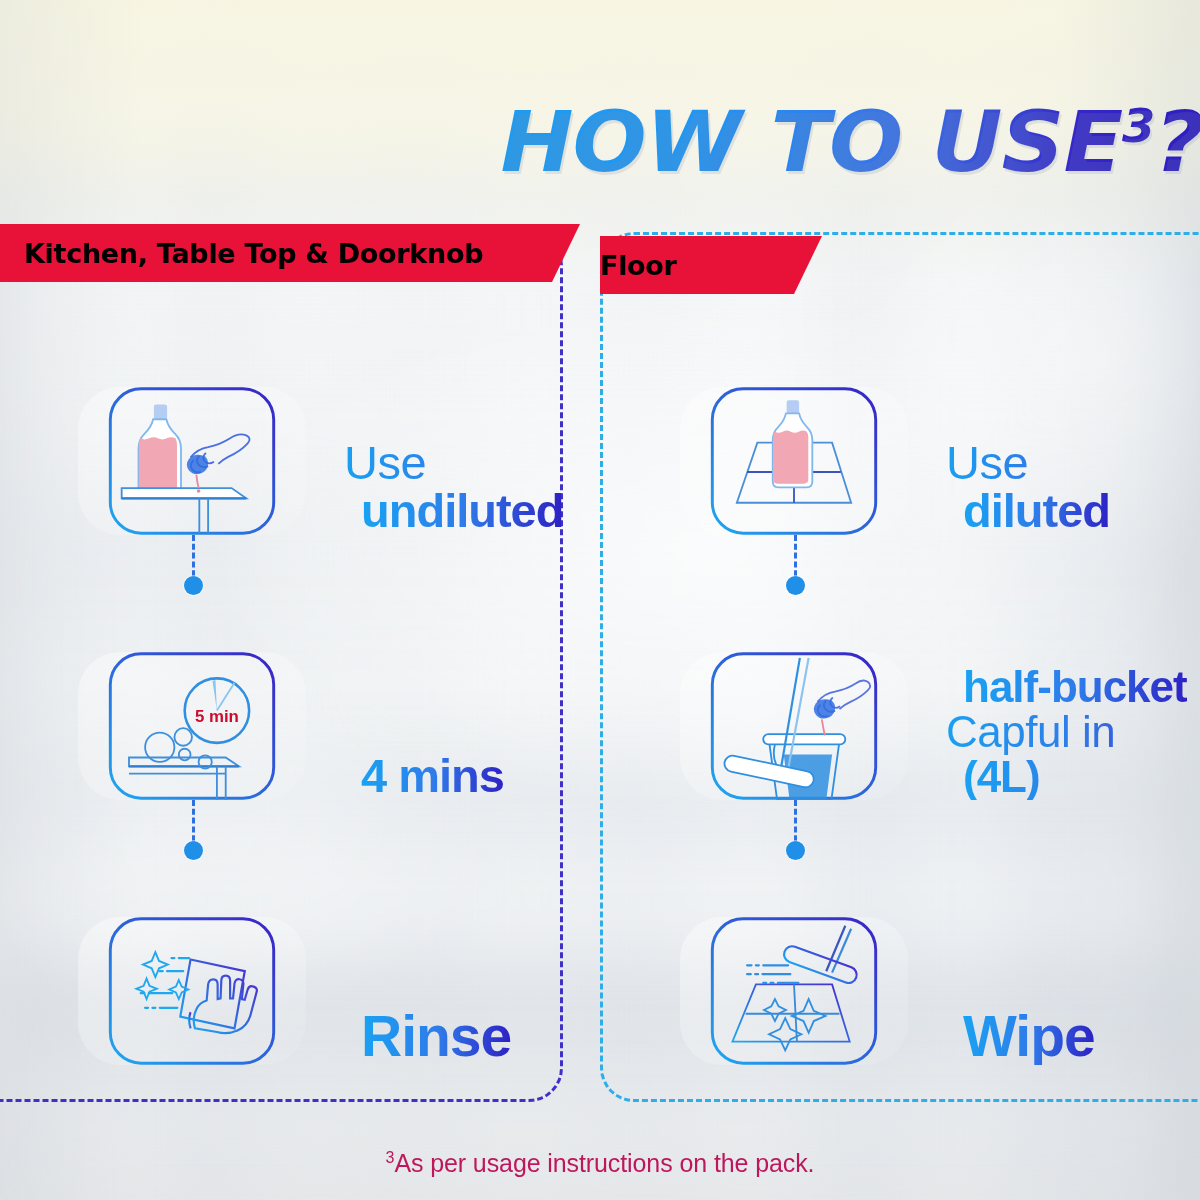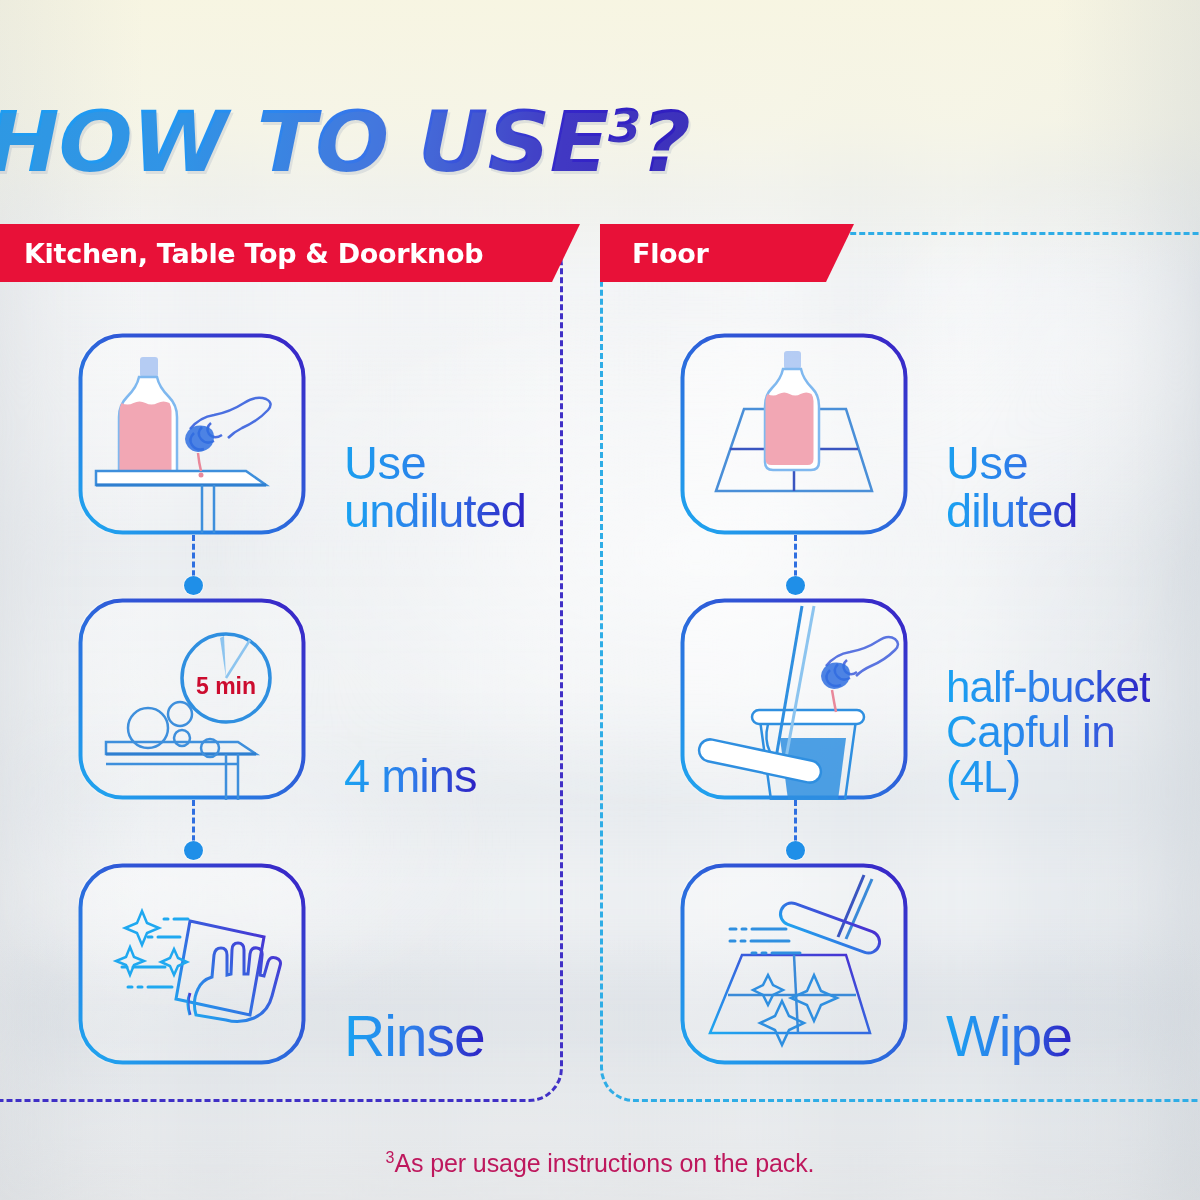--- a/index.html
+++ b/index.html
@@ -49,21 +49,21 @@
       radial-gradient(380px 300px at 92% 30%, rgba(255,255,255,.5), rgba(255,255,255,0) 70%);
     filter:blur(10px);
   }
   .bg-vign{
     background:
       linear-gradient(180deg, rgba(0,0,0,0) 78%, rgba(185,192,199,.22) 100%),
       linear-gradient(90deg, rgba(190,196,203,.18), rgba(0,0,0,0) 12%, rgba(0,0,0,0) 88%, rgba(186,194,202,.26));
   }
 
   
-  #title-wrap{position:absolute;left:0;right:10px;top:44px;text-align:left;}
+  #title-wrap{position:absolute;left:0;right:10px;top:44px;text-align:right;}
   #title{
     display:inline-block;
     font-family:"DejaVu Sans", sans-serif;
     font-weight:bold;font-style:italic;
     font-size:84px;letter-spacing:-1px;
     transform:scaleX(1.04);
     background:linear-gradient(96deg,#1e9cf0 0%,#2196f3 28%,#3a6fe8 58%,#3526c8 82%,#2f1dbe 100%);
     -webkit-background-clip:text;background-clip:text;color:transparent;
     text-shadow:2px 3px 0 rgba(120,140,170,.18);
     line-height:1;
@@ -91,53 +91,54 @@
   }
 
   
   .banner{
     position:absolute;height:58px;background:#e81138;
     display:flex;align-items:center;
     box-shadow:0 2px 5px rgba(120,30,50,.18);
   }
   #banner-kitchen{left:0;top:224px;width:556px;padding-left:24px;
     clip-path:polygon(0 0, 100% 0, calc(100% - 28px) 100%, 0 100%);}
-  #banner-floor{left:600px;top:224px;width:222px;padding-left:32px;
+  #banner-floor{left:600px;top:236px;width:222px;
     clip-path:polygon(0 0, 100% 0, calc(100% - 28px) 100%, 0 100%);text-align:center;}
   .banner-label{
-    color:#ffffff;font-weight:bold;font-size:27px;letter-spacing:-.3px;
+    color:#000000;font-weight:bold;font-size:27px;letter-spacing:-.3px;
     font-family:"DejaVu Sans", sans-serif;
     white-space:nowrap;
   }
   #banner-floor .banner-label{font-size:27px;}
 
   
   .col{position:absolute;top:320px;}
   #col-left{left:0;width:560px;}
   #col-right{left:600px;width:600px;}
   .step{position:relative;display:flex;align-items:flex-end;height:215px;margin-bottom:50px;gap:12px;}
   .step:last-child{margin-bottom:0;}
   .icon-box{
-    position:relative;width:228px;height:202px;border-radius:42px;
+    position:relative;width:228px;height:148px;border-radius:42px;
     flex:0 0 228px;
     background:linear-gradient(150deg,rgba(255,255,255,.42),rgba(255,255,255,.08));
   }
   #col-left .step{padding-left:78px;}
   #col-right .step{padding-left:80px;}
   .icon-box svg{position:absolute;inset:0;width:100%;height:100%;}
   .caption{margin-left:26px;line-height:1.02;}
   .cap-line{display:block;white-space:nowrap;
     background-clip:text;-webkit-background-clip:text;color:transparent;}
   .cap-light{
     font-size:47px;font-weight:normal;letter-spacing:-.5px;
     background-image:linear-gradient(92deg,#1aa0f0 0%,#2f7ae9 55%,#3a32cf 100%);
   }
   .cap-bold{
-    font-size:47px;font-weight:normal;letter-spacing:-1px;
+    font-size:47px;font-weight:bold;letter-spacing:-1px;
     background-image:linear-gradient(92deg,#19a3f2 0%,#2f7ae9 52%,#2d20c4 100%);
+    margin-left:17px;
   }
   .cap-bold.big{font-size:57px;}
   .cap-light.sm,.cap-bold.sm{font-size:44px;}
 
   
   .connector{position:absolute;left:192px;width:2px;height:50px;
     border-left:3px dashed #2f6fe0;top:-50px;}
   .dot{position:absolute;left:184px;top:-9px;width:19px;height:19px;border-radius:50%;
     background:#1f8fe8;box-shadow:0 0 0 1px rgba(255,255,255,.5);}
   #col-right .connector{left:194px;}

